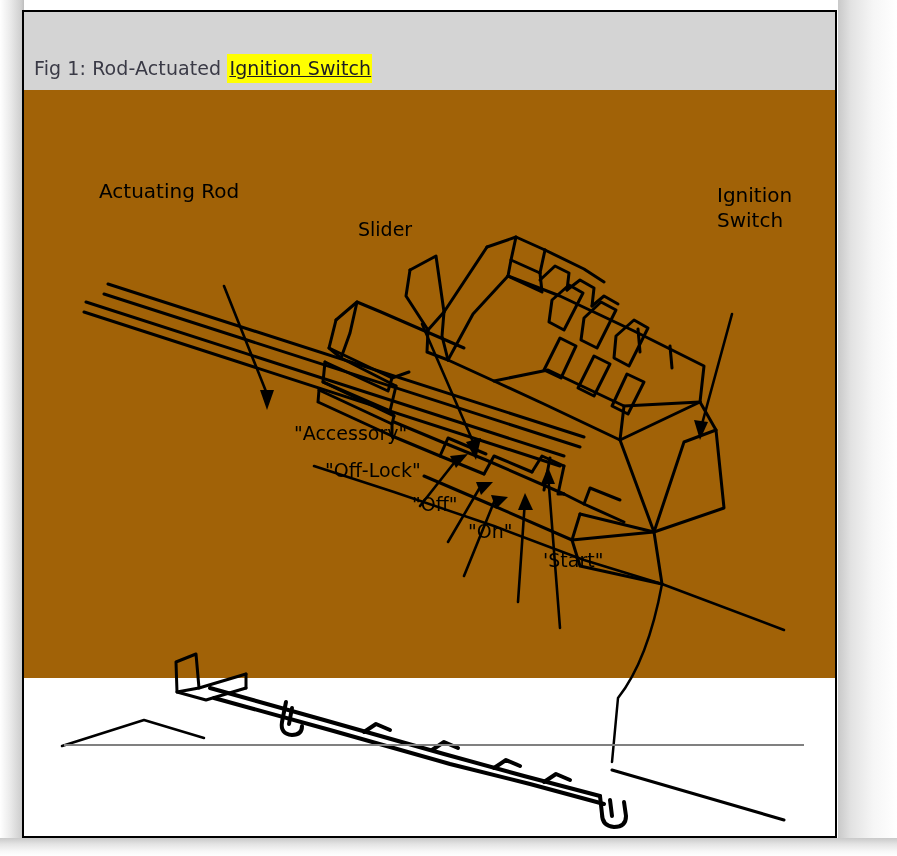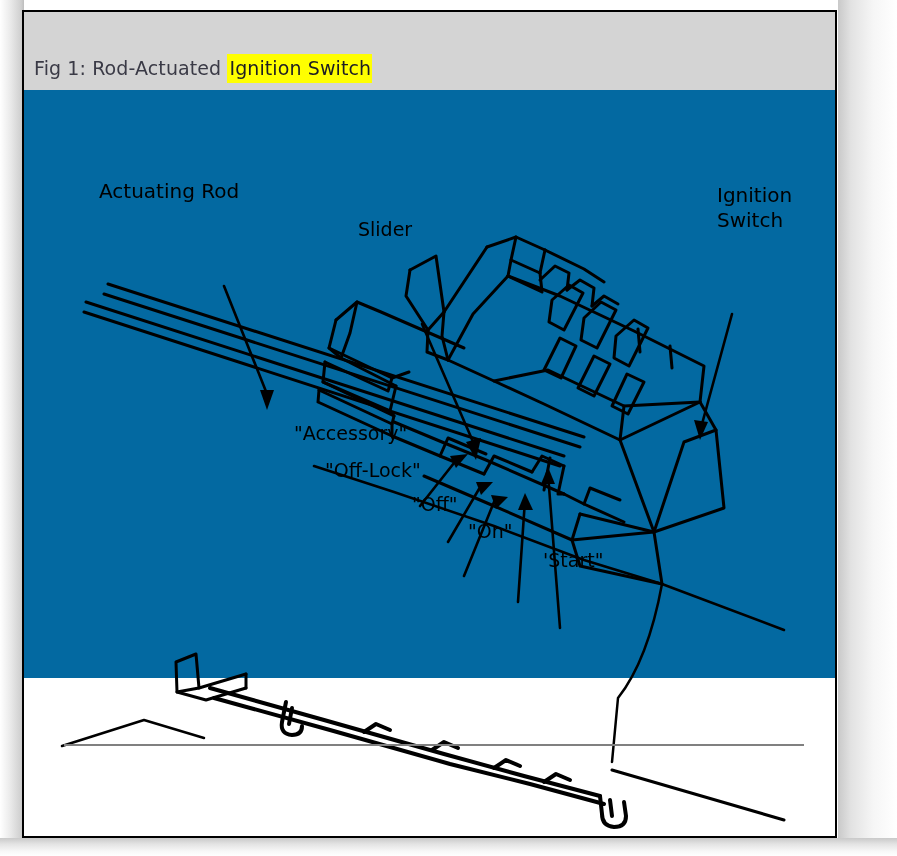--- a/index.html
+++ b/index.html
@@ -70,28 +70,29 @@
     font-family: "DejaVu Sans", sans-serif;
     font-size: 19px;
     color: #3a3a46;
     white-space: nowrap;
     letter-spacing: 0.1px;
   }
   #fig-caption .hl {
     background: #ffff00;
     padding: 3px 1px 4px 2px;
     color: #1d1d24;
+    text-decoration: underline;
   }
 
   #fig-body {
     position: absolute;
     left: 0px; top: 78px;
     width: 100%;
     height: 588px;
-    background: #0369a1;
+    background: #a16207;
   }
 
   #diagram-svg {
     position: absolute;
     left: 0; top: 0;
   }
 
   .dlabel {
     font-family: "DejaVu Sans", sans-serif;
     fill: #000000;

